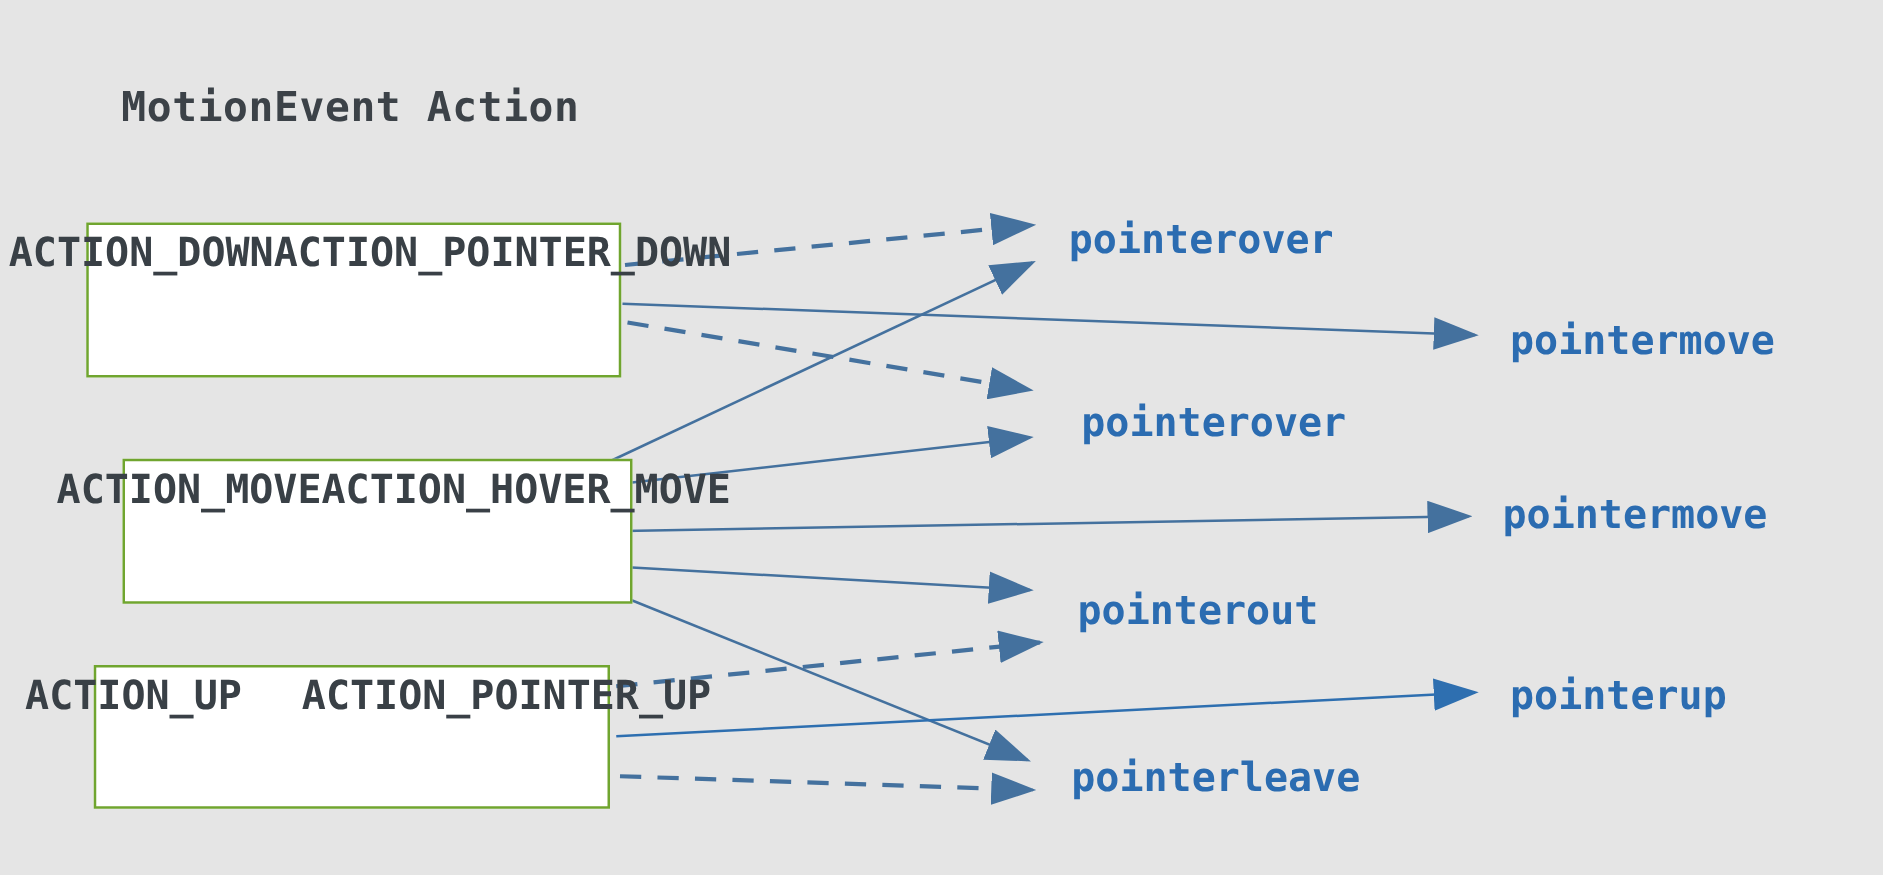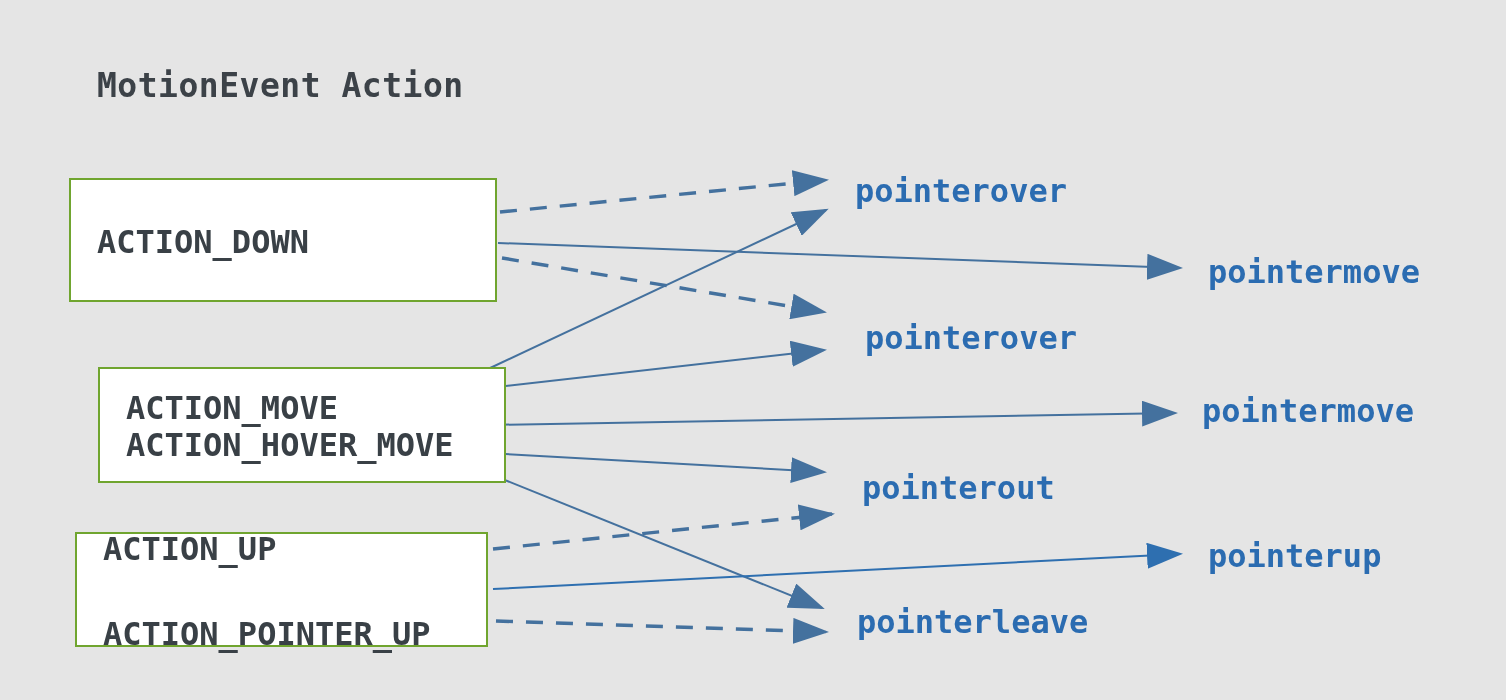--- a/index.html
+++ b/index.html
@@ -9,21 +9,21 @@
     font-family:"DejaVu Sans Mono","Liberation Mono",monospace;
     text-decoration:underline;
   }
   .col-header{
     position:absolute;font-size:33px;font-weight:600;color:#3c4248;
     letter-spacing:.5px;white-space:nowrap;
   }
   .action-box{
     position:absolute;box-sizing:border-box;background:#ffffff;
     border:2.5px solid #70a52f;
-    display:flex;flex-direction:column;justify-content:center;
+    display:flex;flex-direction:row;justify-content:center;
     padding-left:26px;padding-top:4px;
   }
   .action-line{
     font-size:32px;font-weight:600;color:#394046;line-height:37px;
     white-space:nowrap;
   }
   .event-label{
     position:absolute;transform:translateY(-50%);
     font-size:32px;font-weight:600;color:#2b6cb1;white-space:nowrap;
   }
@@ -55,20 +55,21 @@
         <line x1="490" y1="474" x2="822" y2="608" stroke="#44719e" stroke-width="2" marker-end="url(#arrow-std)"></line>
         <line x1="493" y1="549" x2="832" y2="514" stroke="#44719e" stroke-width="3.4" stroke-dasharray="17 13" marker-end="url(#arrow-std)"></line>
         <line x1="493" y1="589" x2="1180" y2="554" stroke="#2e6fb0" stroke-width="2" marker-end="url(#arrow-bright)"></line>
         <line x1="496" y1="621" x2="826" y2="632" stroke="#44719e" stroke-width="3.4" stroke-dasharray="17 13" marker-end="url(#arrow-std)"></line>
       </g>
   </svg>
 
   <div id="box-group">
       <div class="action-box" style="left: 69px; top: 178px; width: 428px; height: 124px; border-color: rgb(112, 165, 47);">
         <div class="action-line" style="color: rgb(57, 64, 70);">ACTION_DOWN</div>
+        <div class="action-line" style="color: rgb(57, 64, 70);">ACTION_POINTER_DOWN</div>
       </div>
       <div class="action-box" style="left: 78px; top: 367px; width: 408px; height: 116px; border-color: rgb(112, 165, 47); margin-left: 20px;">
         <div class="action-line" style="color: rgb(57, 64, 70);">ACTION_MOVE</div>
         <div class="action-line" style="color: rgb(57, 64, 70);">ACTION_HOVER_MOVE</div>
       </div>
       <div class="action-box" style="left: 75px; top: 532px; width: 413px; height: 115px; border-color: rgb(112, 165, 47); gap: 48px;">
         <div class="action-line" style="color: rgb(57, 64, 70);">ACTION_UP</div>
         <div class="action-line" style="color: rgb(57, 64, 70);">ACTION_POINTER_UP</div>
       </div>
     </div>

